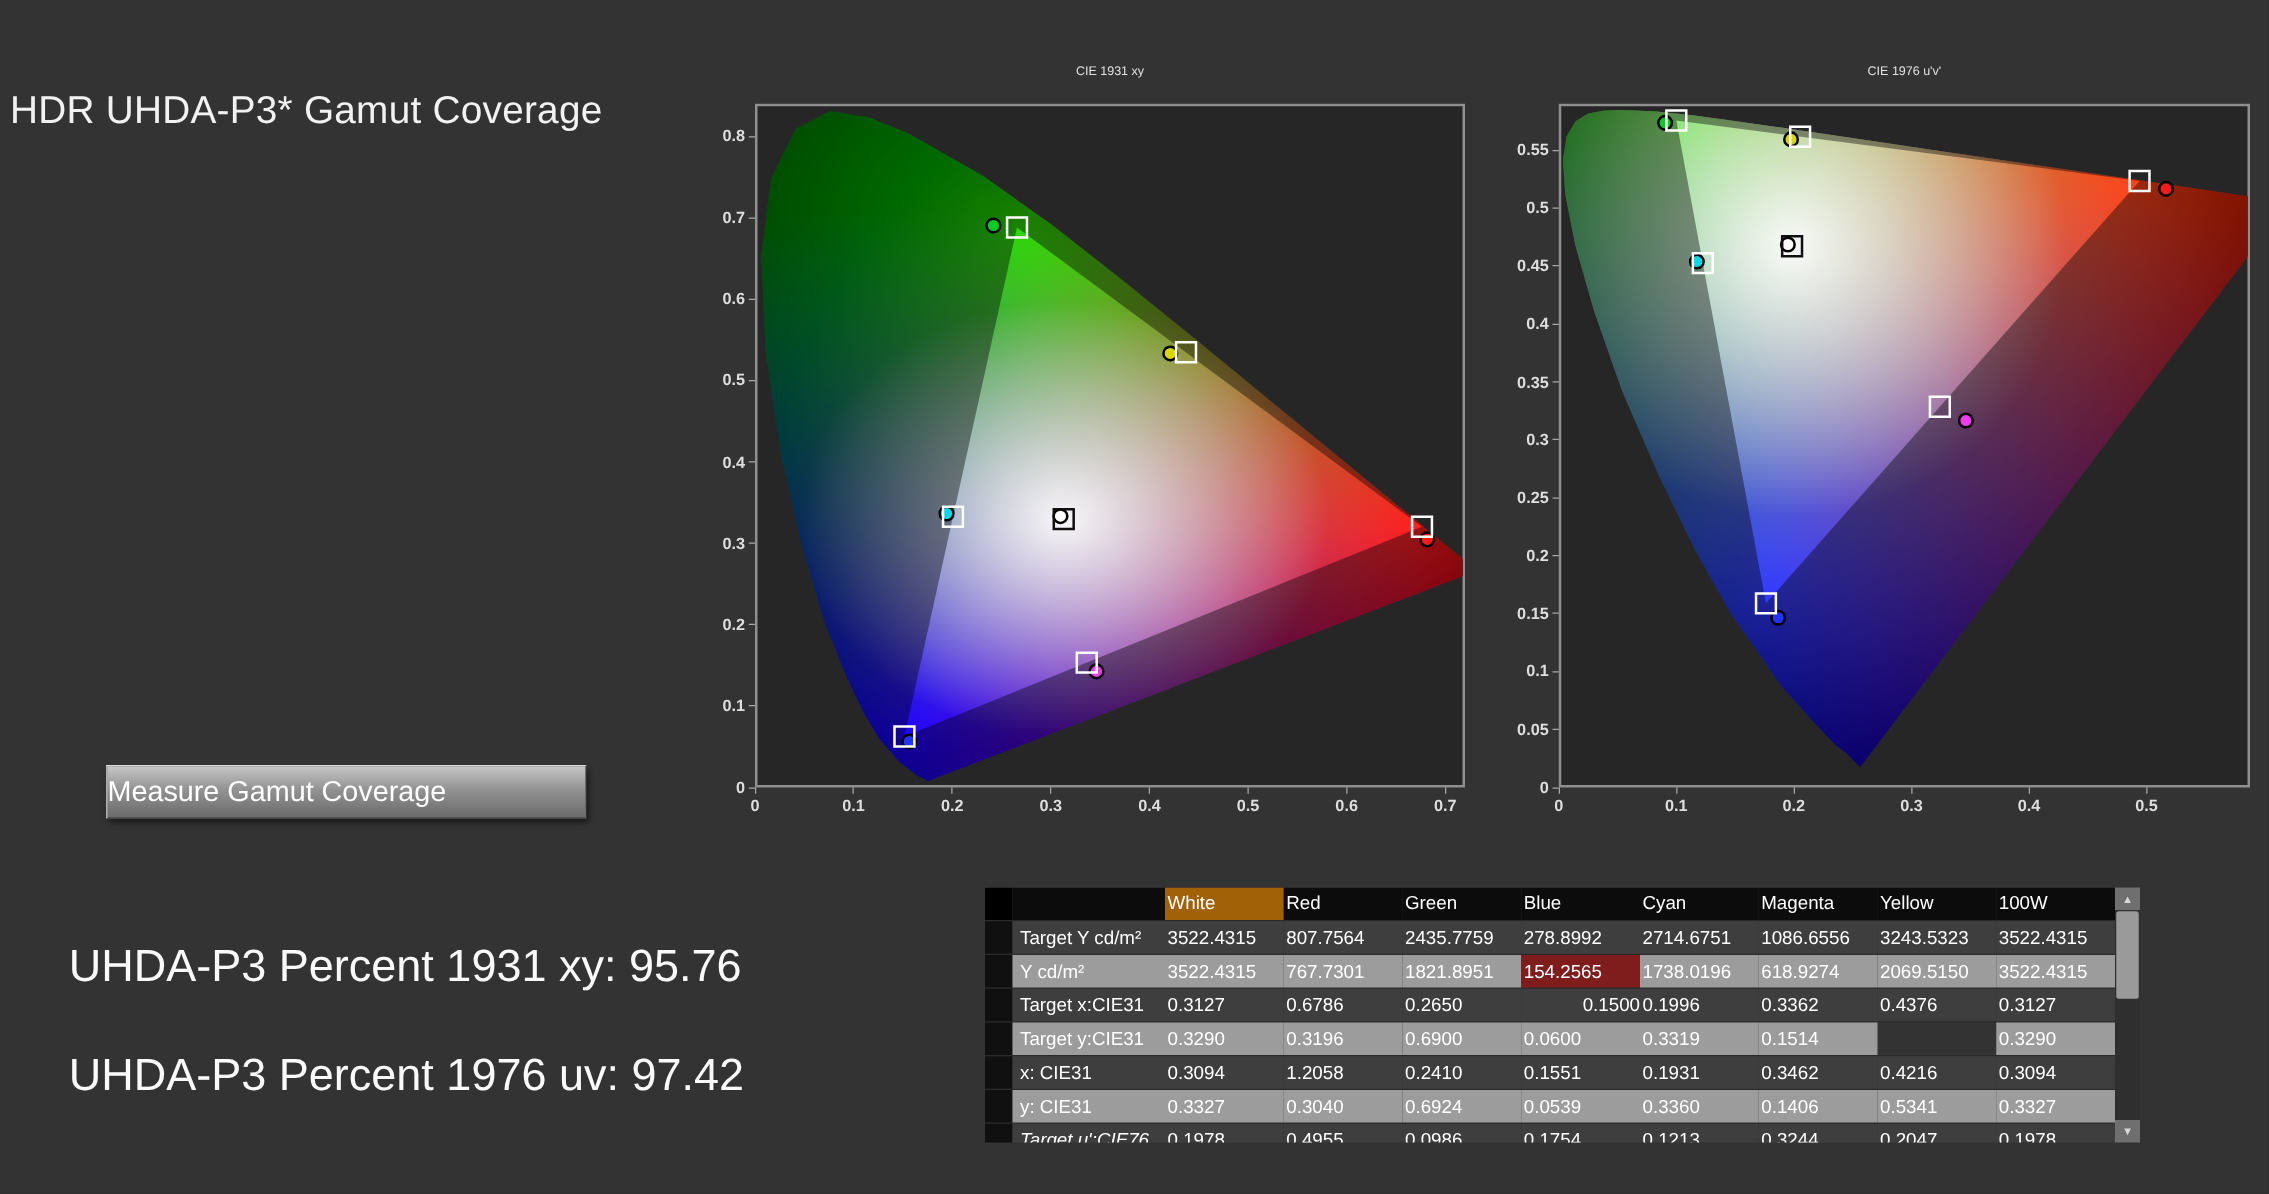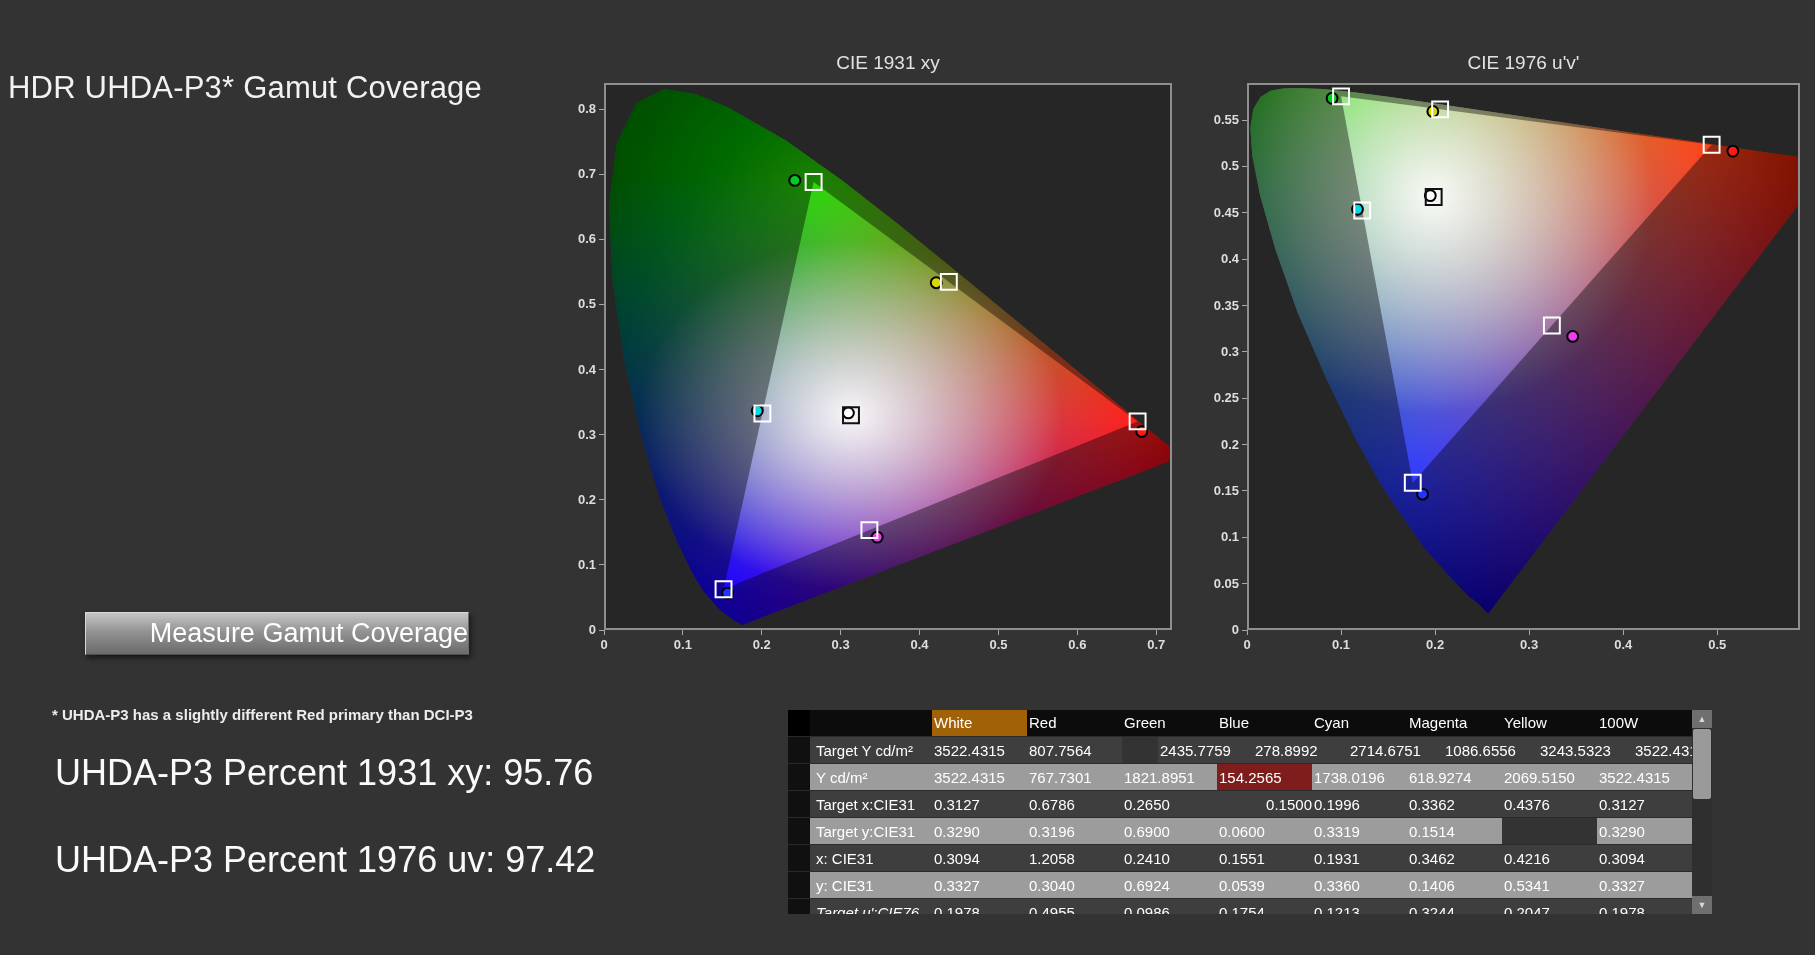--- a/index.html
+++ b/index.html
@@ -2,30 +2,30 @@
 <html><head>
 <meta charset="utf-8">
 <style>
   html,body{margin:0;padding:0;background:#333;}
   #stage{position:relative;width:1815px;height:955px;background:#333333;overflow:hidden;
          font-family:"Liberation Sans",sans-serif;}
   .abs{position:absolute;}
   #page-title{left:8px;top:70px;font-size:31px;color:#f2f2f2;letter-spacing:0.2px;}
   .chart-box{position:absolute;background:#262626;border:2px solid #8f8f8f;box-sizing:border-box;}
   .chart-box svg{display:block;width:100%;height:100%;}
-  .chart-title{position:absolute;text-align:center;color:#e2e2e2;font-size:19px;}
+  .chart-title{position:absolute;text-align:center;color:#e2e2e2;font-size:10px;}
   .tick-mark{position:absolute;background:#a8a8a8;}
   .tick-label{position:absolute;color:#dedede;font-size:13px;font-weight:600;}
   .ylab{width:44px;text-align:right;}
   .xlab{transform:translateX(-50%);}
   #measure-btn{left:85px;top:612px;width:382px;height:41px;
     background:linear-gradient(#c6c6c6,#929292 46%,#6b6b6b);
     border:1px solid #d9d9d9;border-right-color:#6a6a6a;border-bottom-color:#4e4e4e;
     box-shadow:2px 3px 5px rgba(0,0,0,0.55);
-    color:#fff;font-size:27px;text-align:right;line-height:40px;cursor:default;}
+    color:#fff;font-size:23px;text-align:left;line-height:40px;cursor:default;}
   #footnote{left:52px;top:706px;font-size:15px;font-weight:bold;color:#ededed;}
   .pct{left:55px;font-size:36px;color:#fafafa;}
   #pct1931{top:752px;}
   #pct1976{top:839px;}
   
   #table-wrap{left:788px;top:710px;width:904px;height:204px;overflow:hidden;}
   .trow{display:flex;height:27px;line-height:27px;font-size:15px;color:#fff;white-space:nowrap;}
   .trow.header{height:26px;line-height:26px;}
   .tcell{overflow:hidden;flex:none;}
   .gut{width:22px;}
@@ -137,21 +137,20 @@
         <rect x="90.1" y="3.7" width="17.0" height="17.3" fill="none" stroke="#ffffff" stroke-width="2" vector-effect="non-scaling-stroke"></rect>
         <rect x="166.9" y="423.5" width="17.0" height="17.3" fill="none" stroke="#ffffff" stroke-width="2" vector-effect="non-scaling-stroke"></rect>
         <rect x="112.8" y="127.7" width="17.0" height="17.3" fill="none" stroke="#ffffff" stroke-width="2" vector-effect="non-scaling-stroke"></rect>
         <rect x="315.9" y="252.6" width="17.0" height="17.3" fill="none" stroke="#ffffff" stroke-width="2" vector-effect="non-scaling-stroke"></rect>
         <rect x="196.2" y="17.8" width="17.0" height="17.3" fill="none" stroke="#ffffff" stroke-width="2" vector-effect="non-scaling-stroke"></rect>
       </svg>
     </div>
 
   <div id="measure-btn" class="abs">Measure Gamut Coverage</div>
 
-  <div id="footnote" class="abs">* UHDA-P3 has a slightly different Red primary than DCI-P3</div>
   <div id="pct1931" class="abs pct">UHDA-P3 Percent 1931 xy: 95.76</div>
   <div id="pct1976" class="abs pct">UHDA-P3 Percent 1976 uv: 97.42</div>
 
   <div id="table-wrap" class="abs">
       <div class="trow header">
         <div class="tcell gut" style="background: rgb(0, 0, 0);"></div>
         <div class="tcell lbl" style="background: rgb(12, 12, 12);"></div>
         <div class="tcell val" style="background: #a16207;">White</div>
         <div class="tcell val" style="background: rgb(12, 12, 12);">Red</div>
         <div class="tcell val" style="background: rgb(12, 12, 12);">Green</div>
@@ -159,21 +158,21 @@
         <div class="tcell val" style="background: rgb(12, 12, 12);">Cyan</div>
         <div class="tcell val" style="background: rgb(12, 12, 12);">Magenta</div>
         <div class="tcell val" style="background: rgb(12, 12, 12);">Yellow</div>
         <div class="tcell val" style="background: rgb(12, 12, 12);">100W</div>
       </div>
       <div class="trow" style="border-top: 1px solid rgb(42, 42, 42); box-sizing: border-box;">
         <div class="tcell gut" style="background: rgb(16, 16, 16);"></div>
         <div class="tcell lbl" style="background: rgb(62, 62, 62);">Target Y cd/m²</div>
         <div class="tcell val" style="background: rgb(62, 62, 62);">3522.4315</div>
         <div class="tcell val" style="background: rgb(62, 62, 62);">807.7564</div>
-        <div class="tcell val" style="background: rgb(62, 62, 62); margin-left: 36px;">2435.7759</div>
+        <div class="tcell val" style="background: rgb(62, 62, 62);">2435.7759</div>
         <div class="tcell val" style="background: rgb(62, 62, 62);">278.8992</div>
         <div class="tcell val" style="background: rgb(62, 62, 62);">2714.6751</div>
         <div class="tcell val" style="background: rgb(62, 62, 62);">1086.6556</div>
         <div class="tcell val" style="background: rgb(62, 62, 62);">3243.5323</div>
         <div class="tcell val" style="background: rgb(62, 62, 62);">3522.4315</div>
       </div>
       <div class="trow" style="border-top: 1px solid rgb(42, 42, 42); box-sizing: border-box;">
         <div class="tcell gut" style="background: rgb(16, 16, 16);"></div>
         <div class="tcell lbl" style="background: rgb(156, 156, 156);">Y cd/m²</div>
         <div class="tcell val" style="background: rgb(156, 156, 156);">3522.4315</div>

